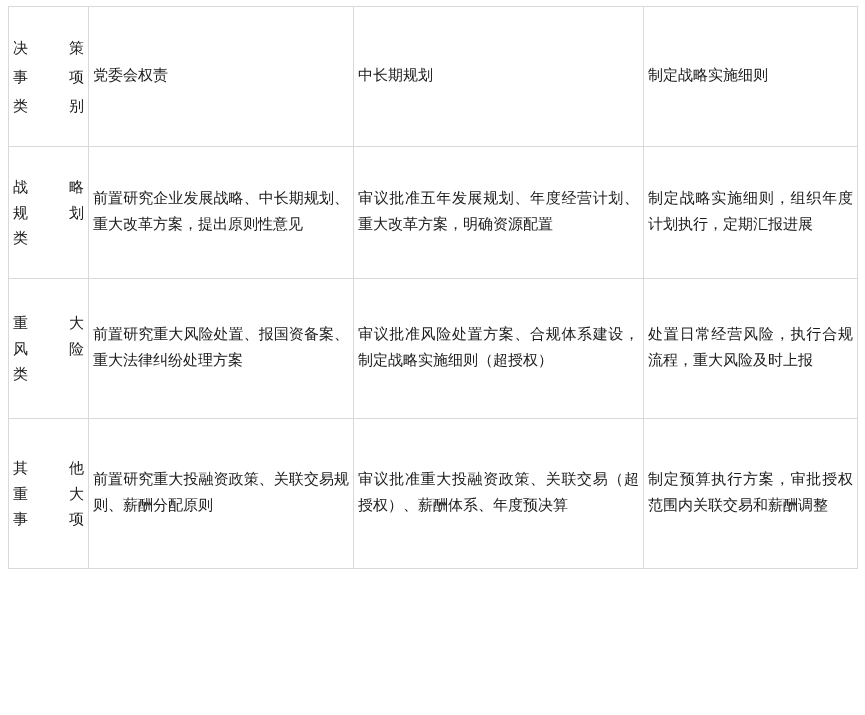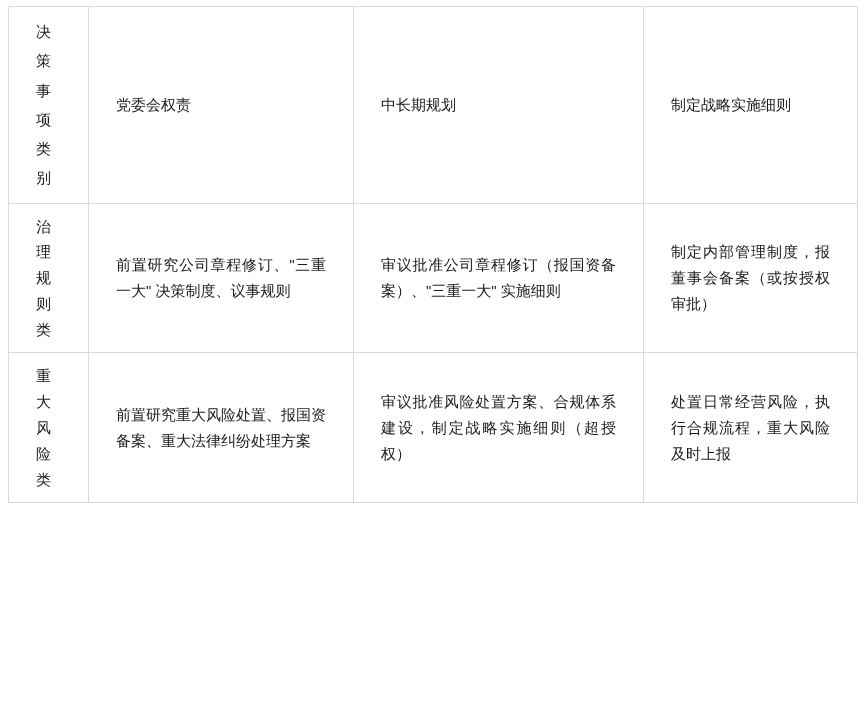--- a/index.html
+++ b/index.html
@@ -22,21 +22,21 @@
   table.decision-table {
     border-collapse: collapse;
     width: 849px;
     table-layout: fixed;
   }
   table.decision-table td {
     border: 1px solid #d9d9d9;
     vertical-align: middle;
     font-size: 15px;
     line-height: 1.72;
-    padding: 10px 27px;
+    padding: 10px 4px;
     box-sizing: border-box;
     word-break: break-all;
   }
   col.c0 { width: 80px; }
   col.c1 { width: 265px; }
   col.c2 { width: 290px; }
   col.c3 { width: 214px; }
 
   
   td.cat {
@@ -57,20 +57,21 @@
   .hdr td.cat {
     line-height: 1.95;
   }
   tr.r1 td { height: 132px; }
   tr.r2 td { height: 118px; }
   tr.r3 td { height: 140px; }
   tr.r4 td { height: 150px; }
   td.body {
     text-align: justify;
     text-align-last: left;
+    font-family: Liberation Mono, monospace;
   }
 </style>
 </head>
 <body>
 
 <div class="sheet">
   <table class="decision-table">
     <colgroup>
       <col class="c0">
       <col class="c1">
@@ -82,38 +83,48 @@
         <td class="cat">
           <span class="catline">决 策</span>
           <span class="catline">事 项</span>
           <span class="catline">类别</span>
         </td>
         <td class="body">党委会权责</td>
         <td class="body">中长期规划</td>
         <td class="body">制定战略实施细则</td>
       </tr>
 
-
-      <tr class="r2">
+      <tr class="r1">
         <td class="cat">
-          <span class="catline">治 理</span>
-          <span class="catline">规 则</span>
+          <span class="catline">战 略</span>
+          <span class="catline">规 划</span>
           <span class="catline">类</span>
         </td>
-        <td class="body">前置研究公司章程修订、"三重一大" 决策制度、议事规则</td>
-        <td class="body">审议批准公司章程修订（报国资备案）、"三重一大" 实施细则</td>
-        <td class="body">制定内部管理制度，报董事会备案（或按授权审批）</td>
+        <td class="body">前置研究企业发展战略、中长期规划、重大改革方案，提出原则性意见</td>
+        <td class="body">审议批准五年发展规划、年度经营计划、重大改革方案，明确资源配置</td>
+        <td class="body">制定战略实施细则，组织年度计划执行，定期汇报进展</td>
       </tr>
+
 
       <tr class="r3">
         <td class="cat">
           <span class="catline">重 大</span>
           <span class="catline">风 险</span>
           <span class="catline">类</span>
         </td>
         <td class="body">前置研究重大风险处置、报国资备案、重大法律纠纷处理方案</td>
         <td class="body">审议批准风险处置方案、合规体系建设，制定战略实施细则（超授权）</td>
         <td class="body">处置日常经营风险，执行合规流程，重大风险及时上报</td>
       </tr>
 
+      <tr class="r4">
+        <td class="cat">
+          <span class="catline">其 他</span>
+          <span class="catline">重 大</span>
+          <span class="catline">事 项</span>
+        </td>
+        <td class="body">前置研究重大投融资政策、关联交易规则、薪酬分配原则</td>
+        <td class="body">审议批准重大投融资政策、关联交易（超授权）、薪酬体系、年度预决算</td>
+        <td class="body">制定预算执行方案，审批授权范围内关联交易和薪酬调整</td>
+      </tr>
     </tbody>
   </table>
 </div>
 
 </body></html>

